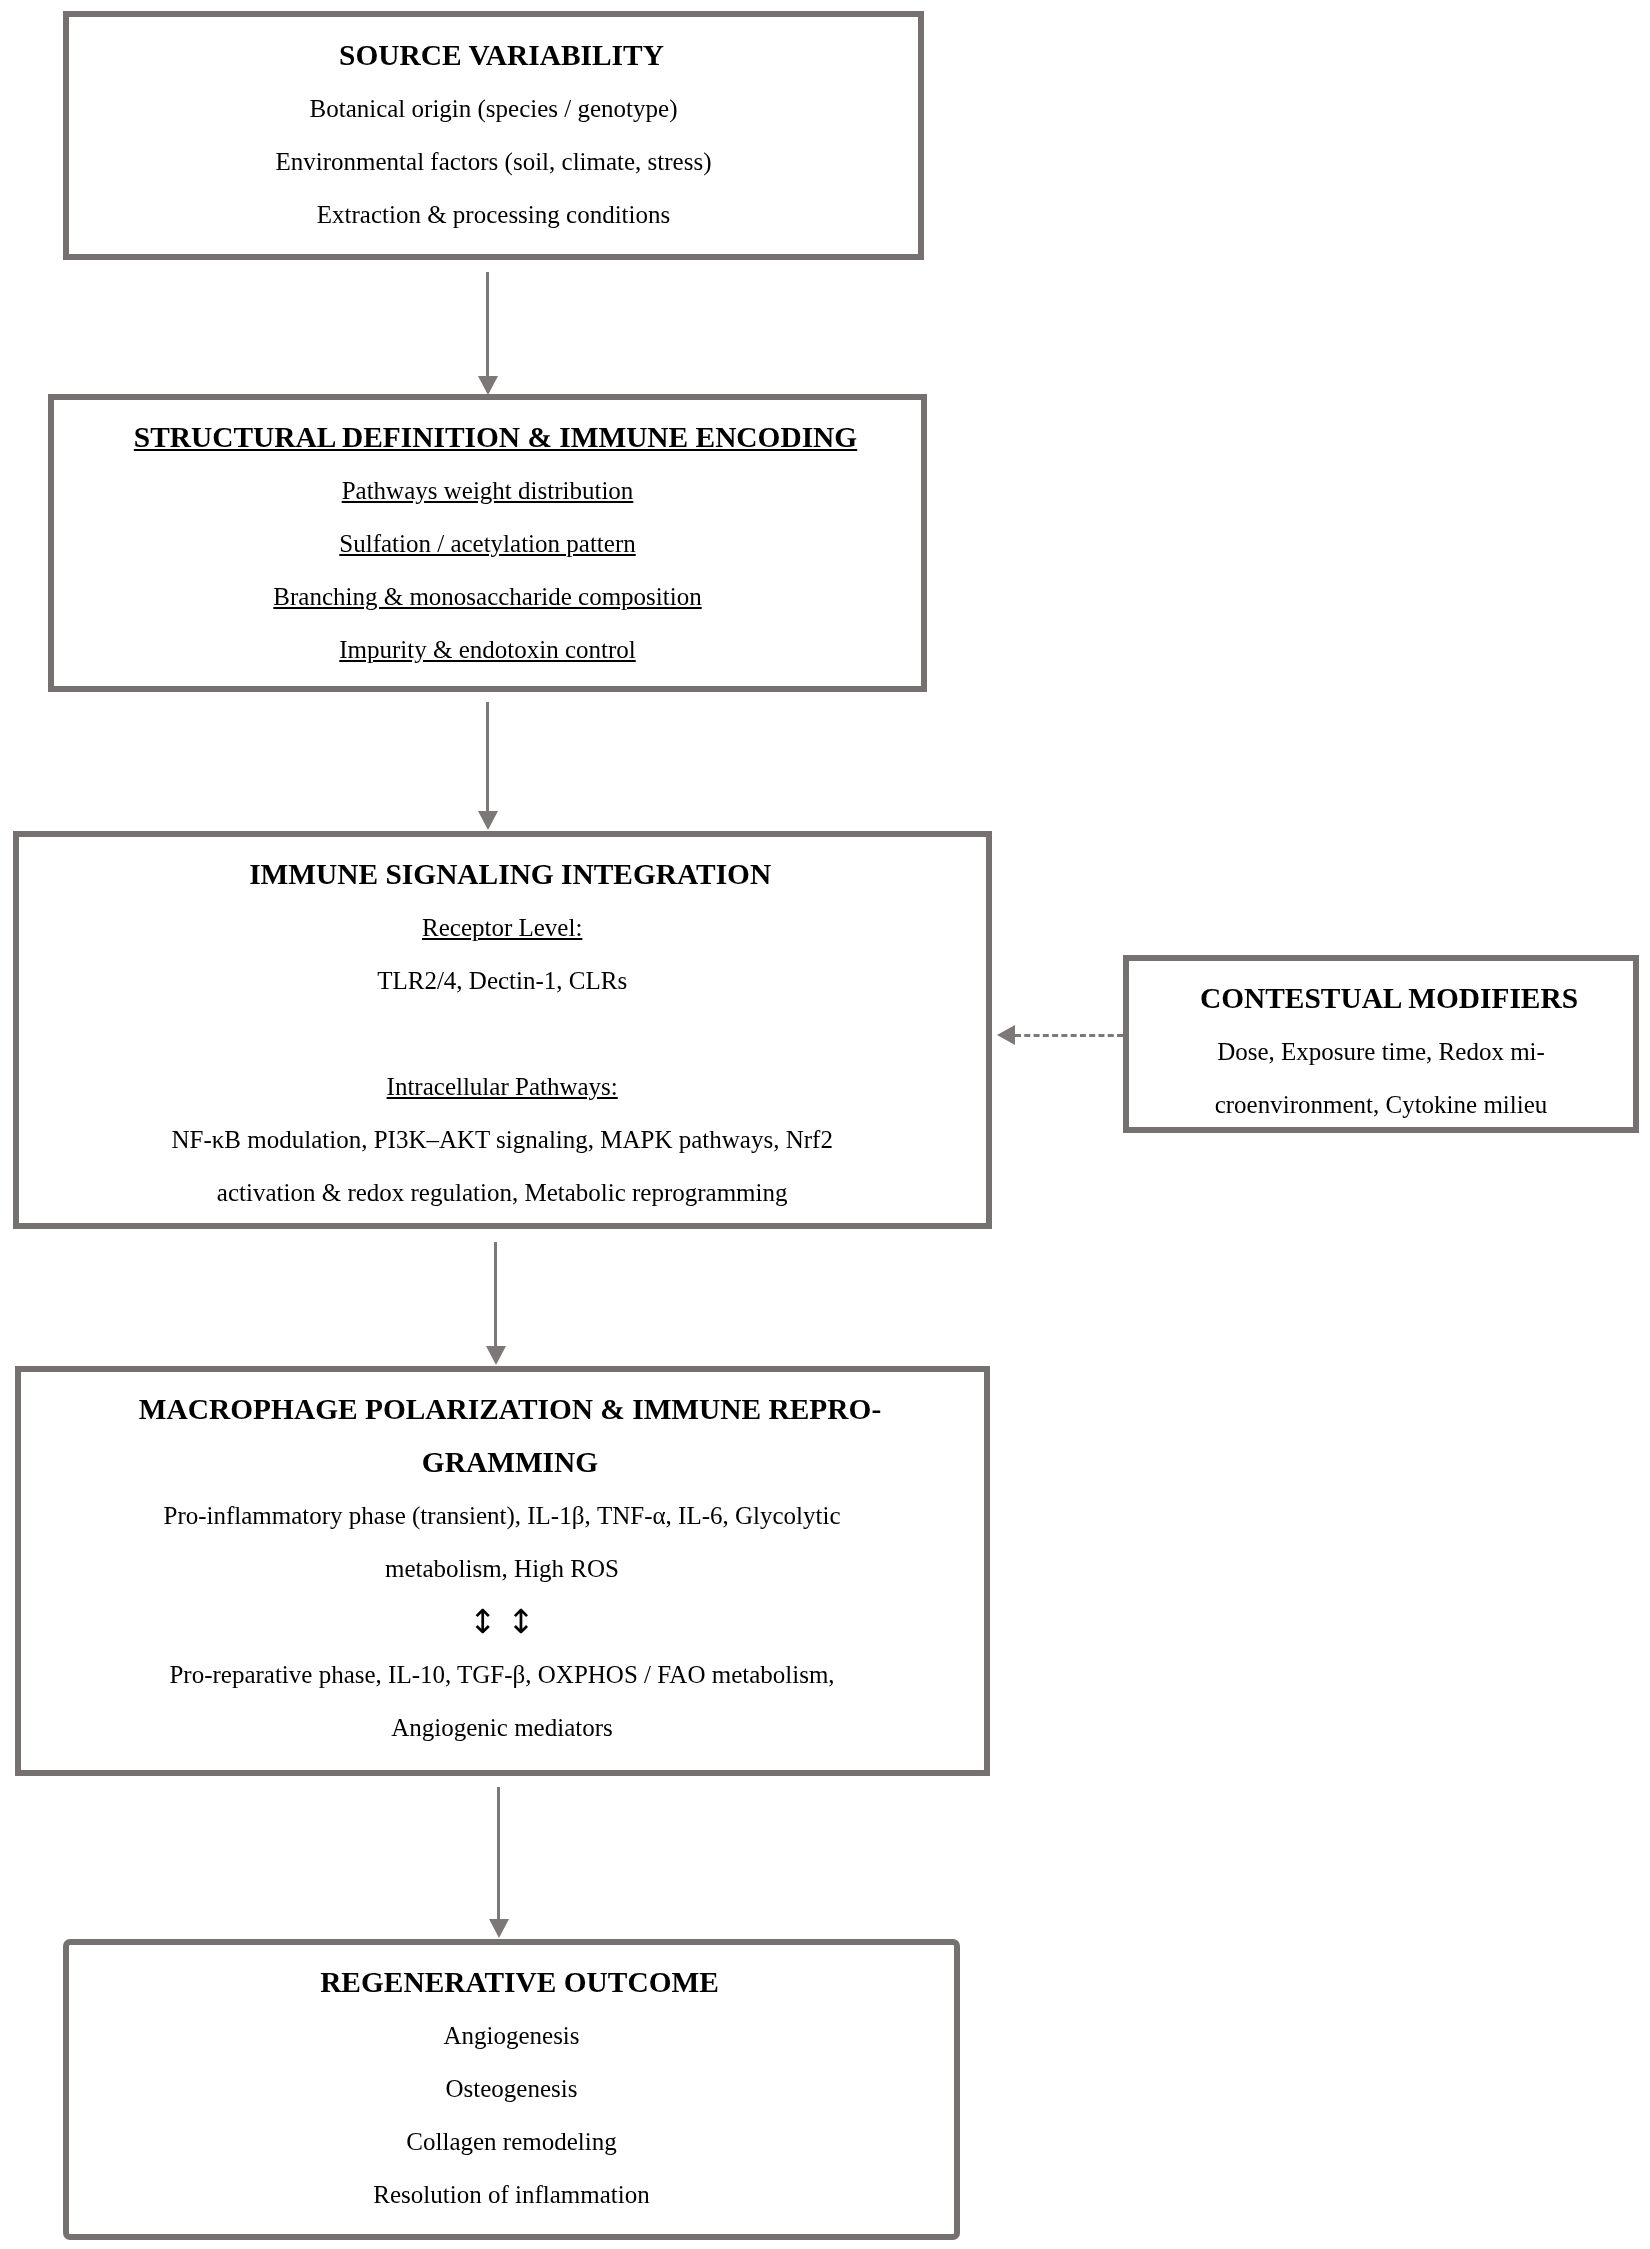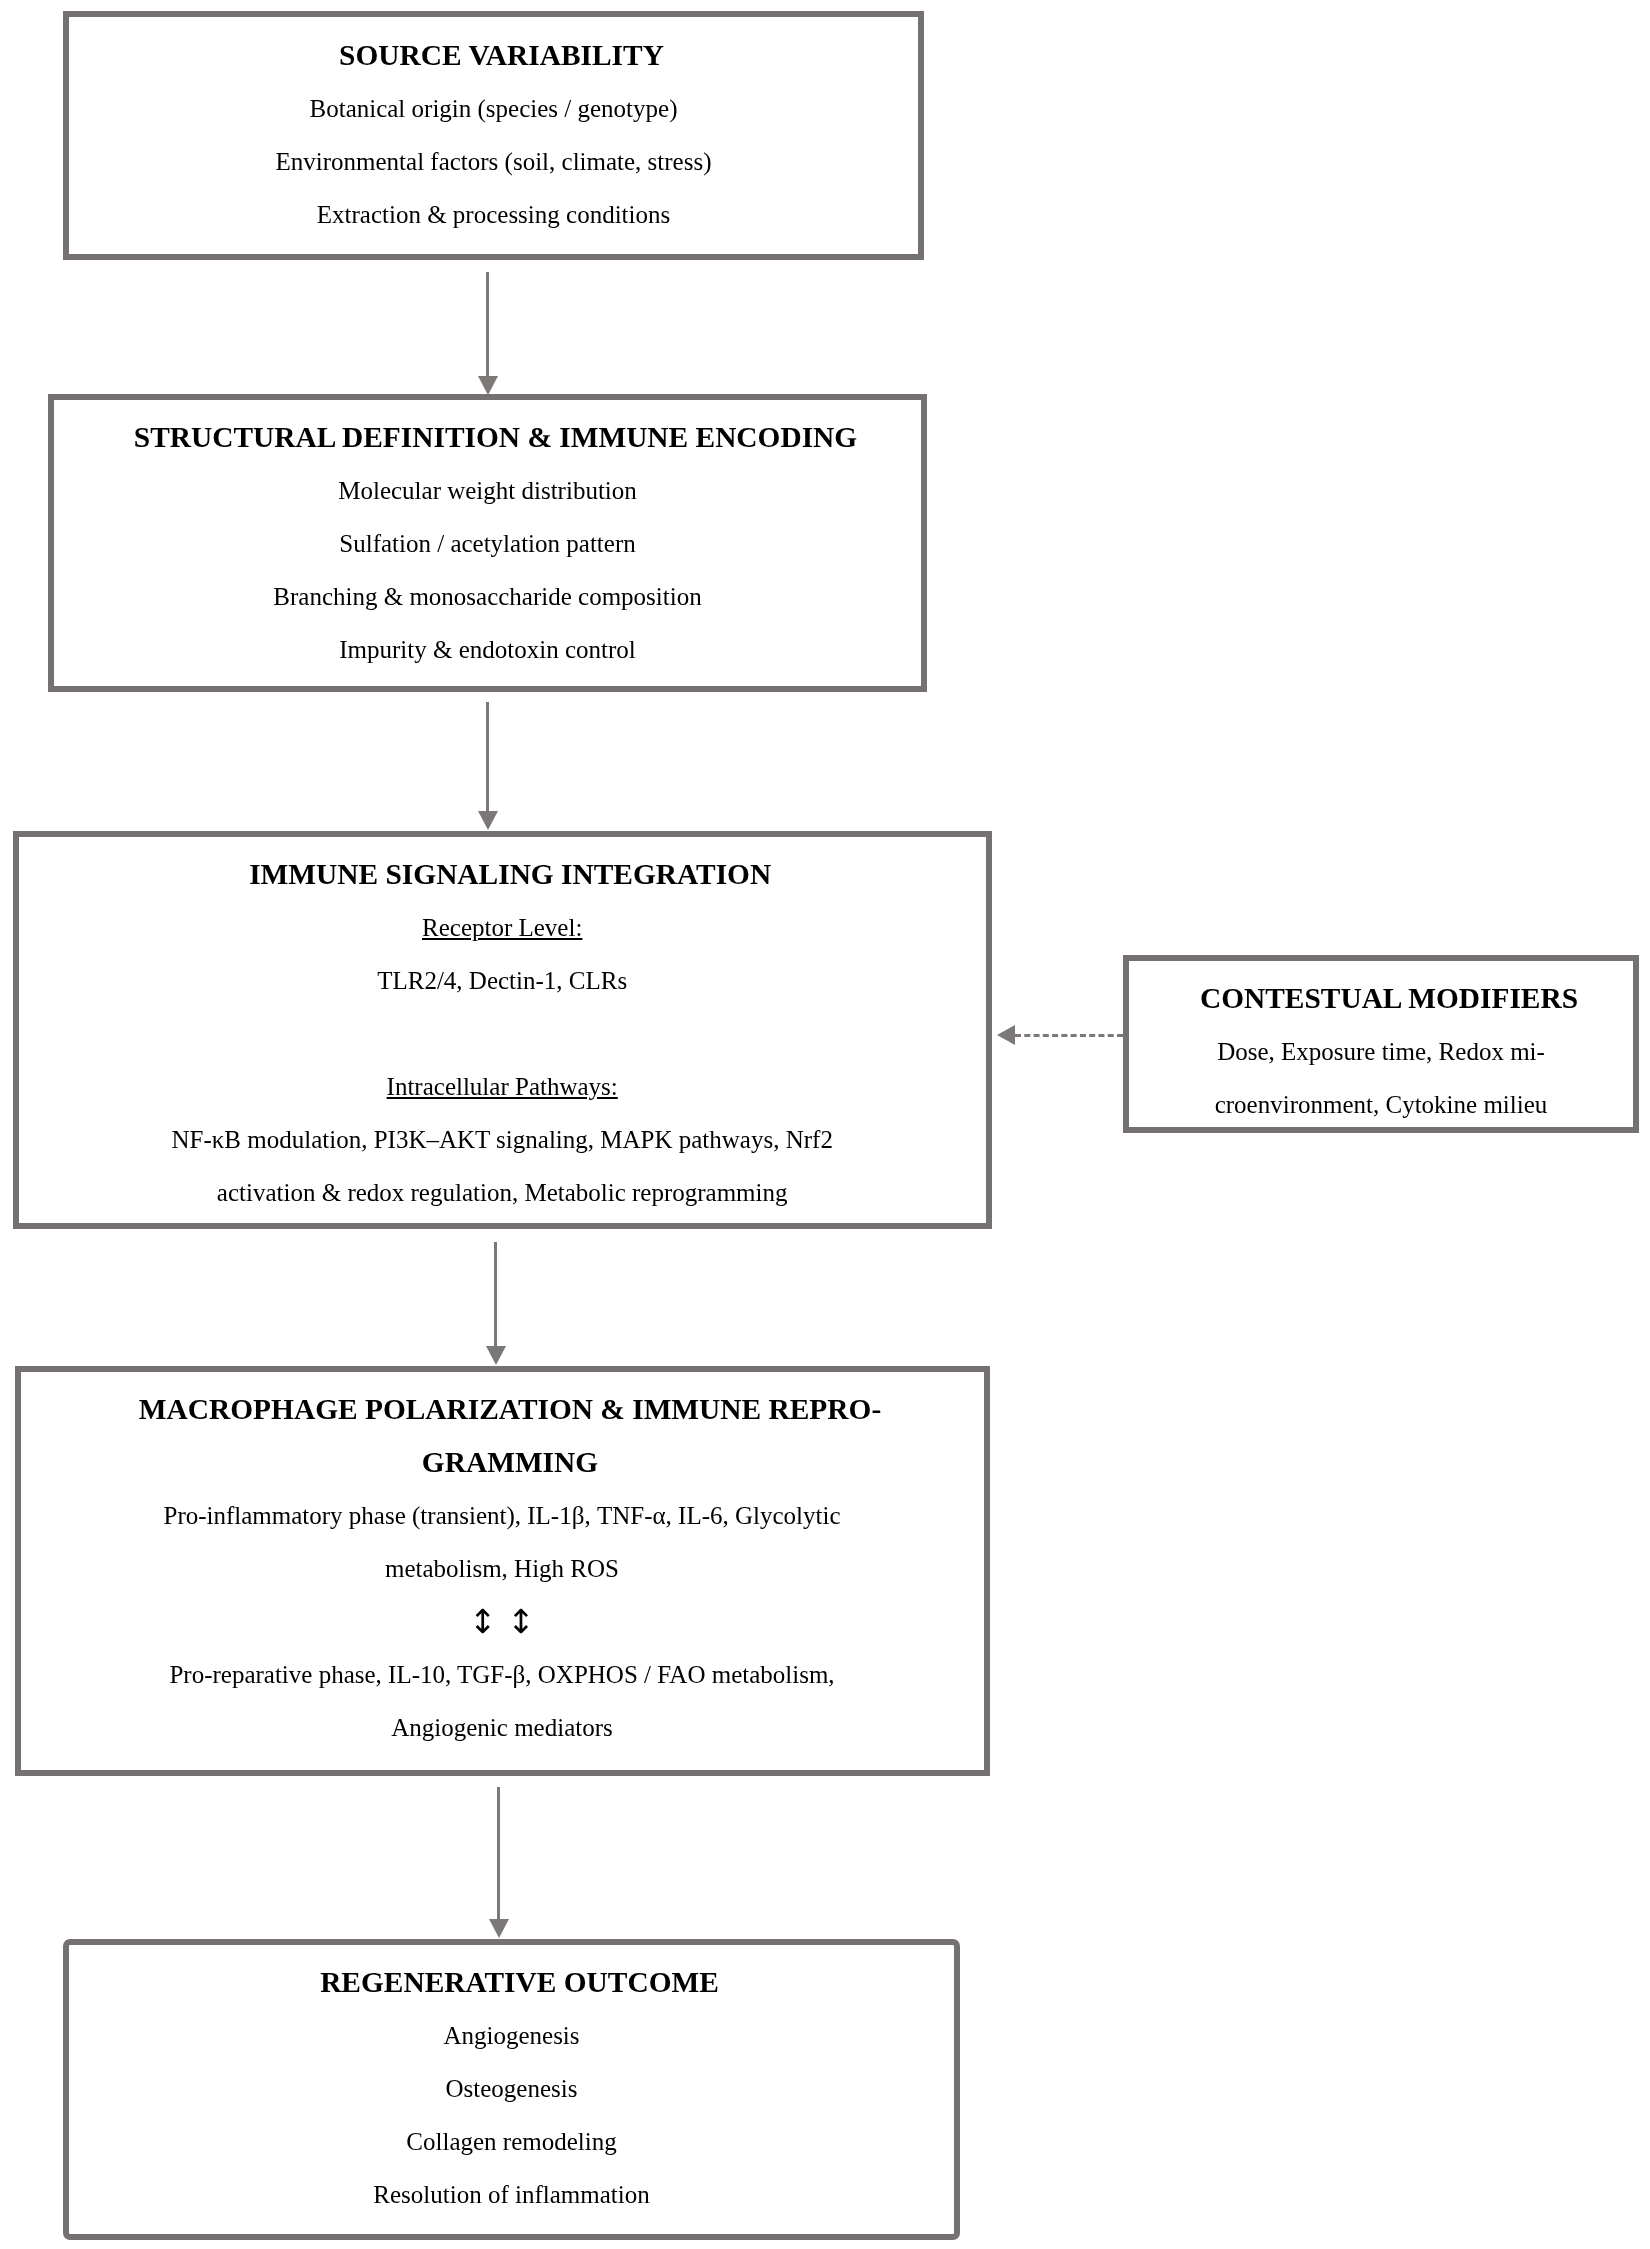--- a/index.html
+++ b/index.html
@@ -51,21 +51,21 @@
     border-top: 10px solid transparent;
     border-bottom: 10px solid transparent;
     border-right: 18px solid #7d7878;
   }
   .d-line { flex: 1; border-top: 3.2px dashed #7d7878; height: 0; }
 
   .exchange { font-family: "DejaVu Sans", sans-serif; font-size: 33px; line-height: 53px; }
 
   
   #box-source      { left: 63px;  top: 11.3px;   width: 861px; height: 249px; }
-  #box-structural  { left: 48px;  top: 394px;  width: 879px; height: 298px; }
+  #box-structural  { left: 48px;  top: 394px;  width: 879px; height: 298px; text-decoration: underline; }
   #box-signaling   { left: 12.7px;   top: 831px; width: 979px; height: 398px; }
   #box-modifiers   { left: 1123px; top: 955px; width: 516px; height: 178px; }
   #box-macrophage  { left: 14.5px;   top: 1366px; width: 975px; height: 410px; }
   #box-outcome     { left: 63px;  top: 1939px; width: 897px; height: 301px; border-radius: 7px; }
 
   #arrow-1 { left: 477px; top: 272px;  width: 21px; height: 123px; }
   #arrow-2 { left: 477px; top: 702px; width: 21px; height: 128px; }
   #arrow-3 { left: 485px; top: 1242px; width: 21px; height: 123px; }
   #arrow-4 { left: 488px; top: 1787px; width: 21px; height: 151px; }
   #arrow-dashed { left: 997px; top: 1025px; width: 126px; height: 20px; }
@@ -82,21 +82,21 @@
     <div class="line">Extraction &amp; processing conditions</div>
   </div>
 
   <div class="varrow" id="arrow-1">
     <div class="v-shaft"></div>
     <div class="v-head"></div>
   </div>
 
   <div class="fbox" id="box-structural">
     <div class="line title">STRUCTURAL DEFINITION &amp; IMMUNE ENCODING</div>
-    <div class="line">Molecular weight distribution</div>
+    <div class="line">Pathways weight distribution</div>
     <div class="line">Sulfation / acetylation pattern</div>
     <div class="line">Branching &amp; monosaccharide composition</div>
     <div class="line">Impurity &amp; endotoxin control</div>
   </div>
 
   <div class="varrow" id="arrow-2">
     <div class="v-shaft"></div>
     <div class="v-head"></div>
   </div>
 

